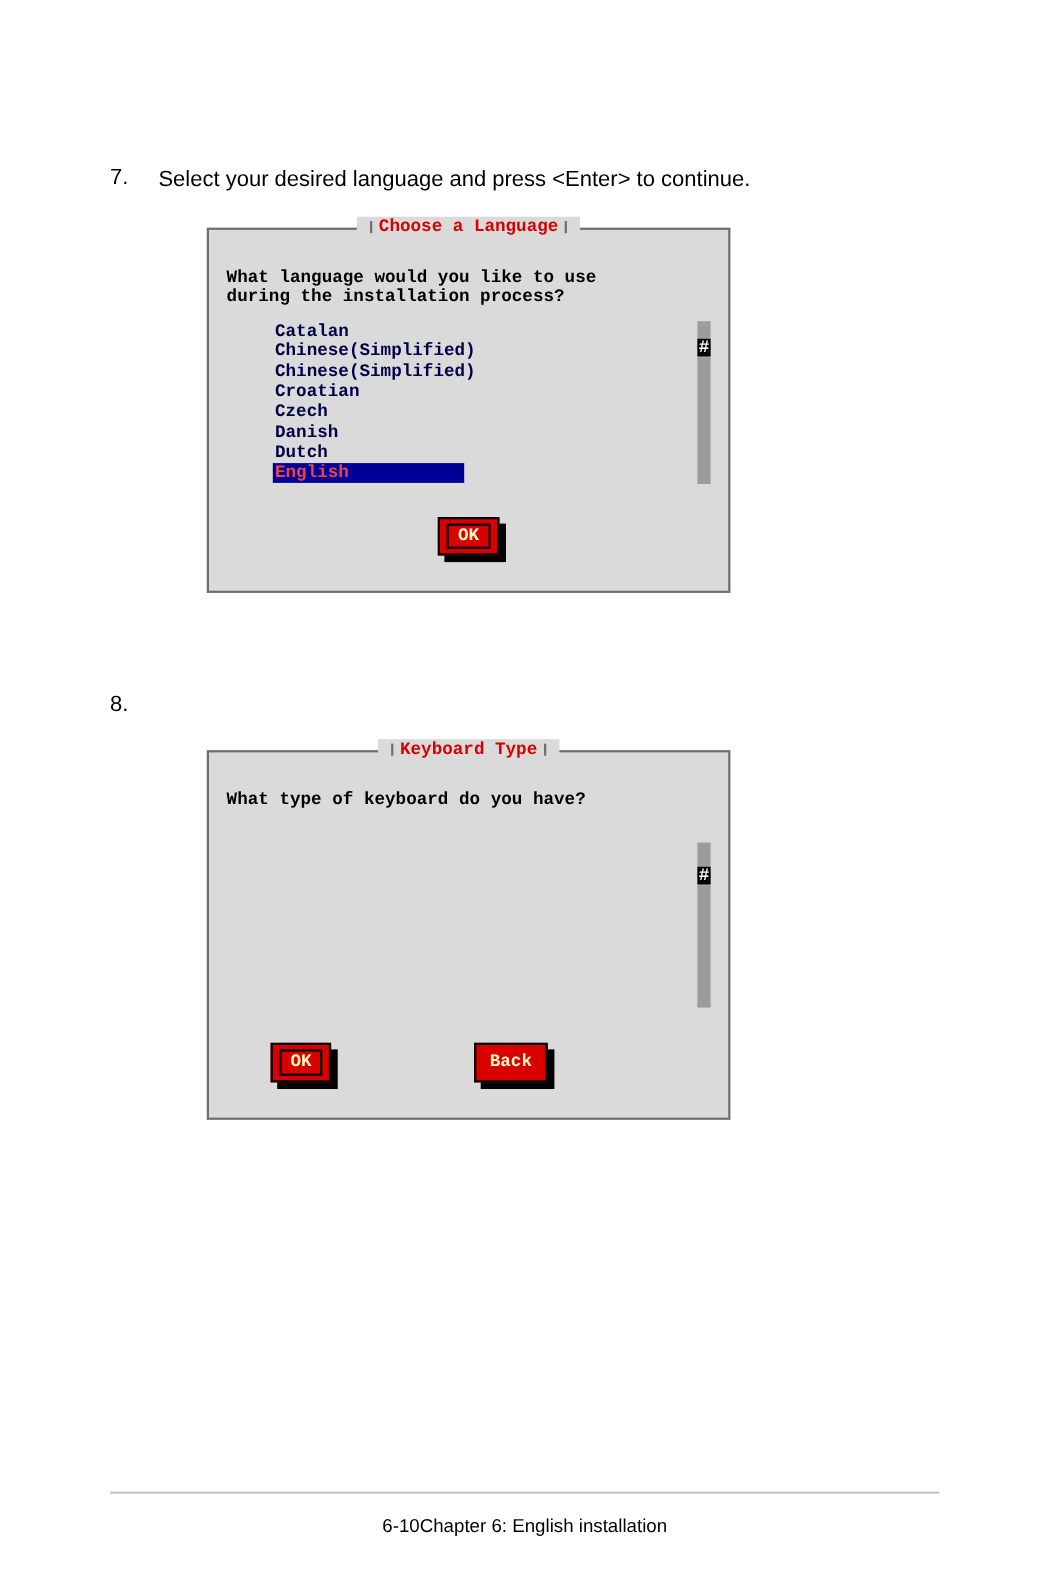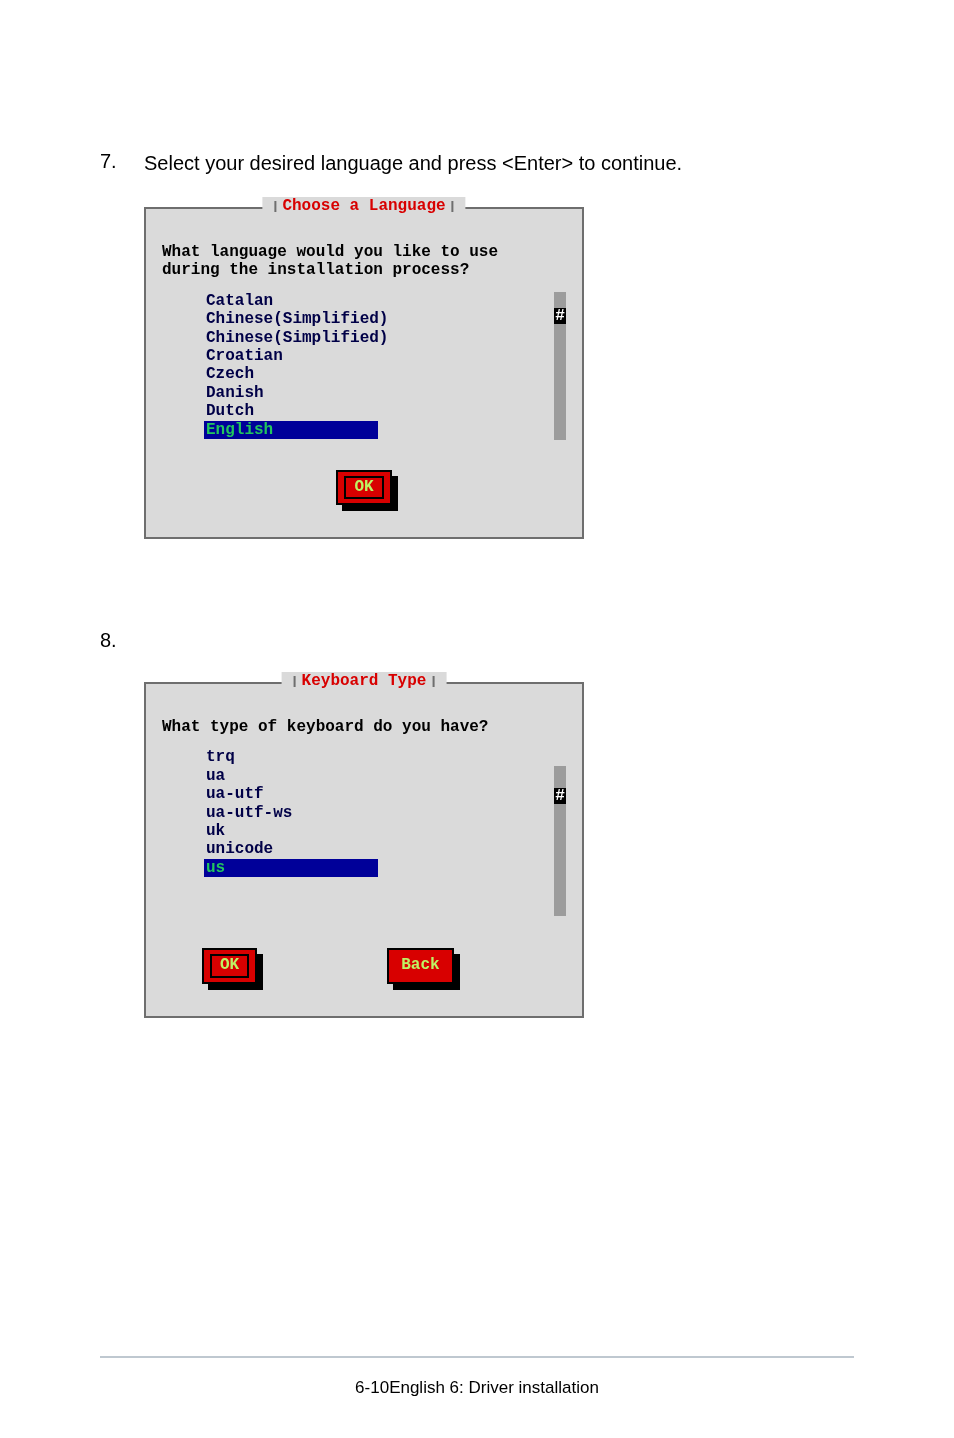--- a/index.html
+++ b/index.html
@@ -29,30 +29,31 @@
   .step-text {
     font-size: 20px;
     line-height: 1.35;
     text-align: right;
   }
   .dialog-wrap {
     margin-left: 44px;
     margin-bottom: 90px;
   }
   .dialog {
-    width: 440px;
+    width: 476px;
     background: #dadada;
     border: 2px solid #6e6e6e;
     position: relative;
     box-sizing: border-box;
     font-family: "Courier New", Courier, monospace;
     font-size: 16px;
     line-height: 1.15;
     font-weight: bold;
     color: #000;
+    margin-left: 44px;
   }
   .dialog-title {
     position: absolute;
     top: -12px;
     left: 50%;
     transform: translateX(-50%);
     background: #dadada;
     padding: 0 6px;
     color: #d80000;
     white-space: nowrap;
@@ -82,21 +83,21 @@
     padding-left: 42px;
     font-family: Liberation Mono, monospace;
   }
   .item {
     color: #000047;
     padding: 0 2px;
     white-space: pre;
   }
   .item.selected {
     background: #000099;
-    color: #22c55e;
+    color: #ef4444;
     display: inline-block;
     min-width: 170px;
   }
   .scrollbar {
     margin-left: auto;
     width: 12px;
     position: relative;
   }
   .track {
     width: 12px;
@@ -137,21 +138,21 @@
     position: relative;
     background: #d80000;
     border: 2px solid #000;
     padding: 2px 4px;
   }
   .tui-btn .inner {
     display: inline-block;
     border: 2px solid #000;
     padding: 0 8px;
     margin: 2px;
-    color: #bef264;
+    color: #fef9c3;
     line-height: 1.2;
   }
   .tui-btn.back .inner {
     border: none;
     padding: 2px 6px;
   }
   hr.footer-rule {
     position: absolute;
     left: 100px;
     right: 100px;
@@ -223,30 +224,20 @@
   <div class="dialog-wrap">
     <div class="dialog">
       <div class="dialog-title">
         <span class="tick"></span>
         <span>Keyboard Type</span>
         <span class="tick"></span>
       </div>
       <div class="dialog-inner">
         <div class="prompt">What type of keyboard do you have?</div>
         <div class="list-area">
-          <div class="items-col" style="padding-left:42px;">
-            <div class="item">trq</div>
-            <div class="item">ua</div>
-            <div class="item">ua-utf</div>
-            <div class="item">ua-utf-ws</div>
-            <div class="item">uk</div>
-            <div class="item">unicode</div>
-            <div class="item selected">us</div>
-            <div style="height:18px;"></div>
-          </div>
           <div class="scrollbar" style="height:150px;margin-top:18px;">
             <div class="track" style="height:150px;"></div>
             <div class="thumb" style="top:22px;color:#fff;text-align:center;line-height:16px;font-weight:bold;">#</div>
           </div>
         </div>
         <div class="btn-row left-row">
           <div class="tui-btn">
             <div class="shadow"></div>
             <div class="face"><span class="inner">OK</span></div>
           </div>
@@ -255,15 +246,15 @@
             <div class="face"><span class="inner">Back</span></div>
           </div>
         </div>
       </div>
     </div>
   </div>
 
   <hr class="footer-rule">
   <div class="footer">
     <span>6-10</span>
-    <span>English 6: Driver installation</span>
+    <span>Chapter 6: English installation</span>
   </div>
 </div>
 
 </body></html>

